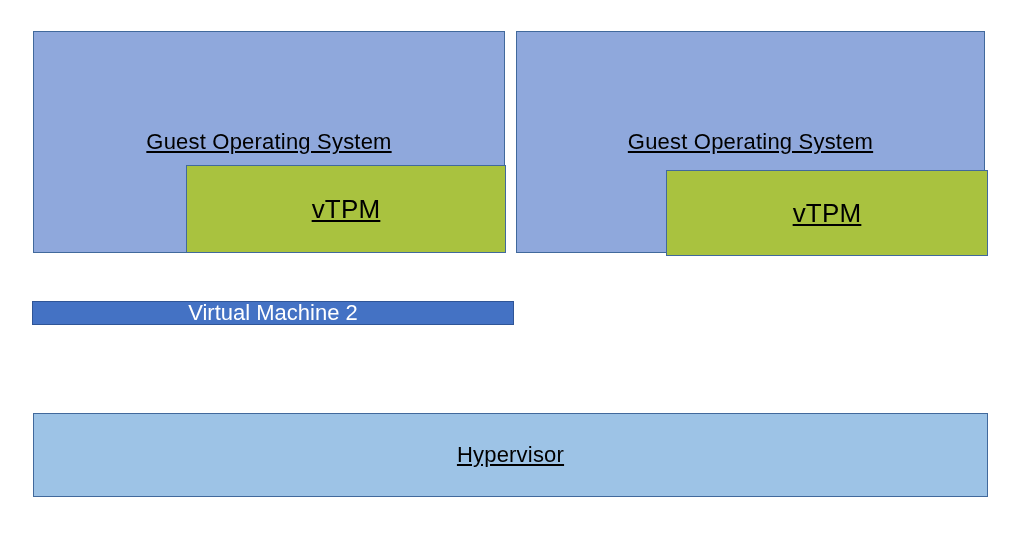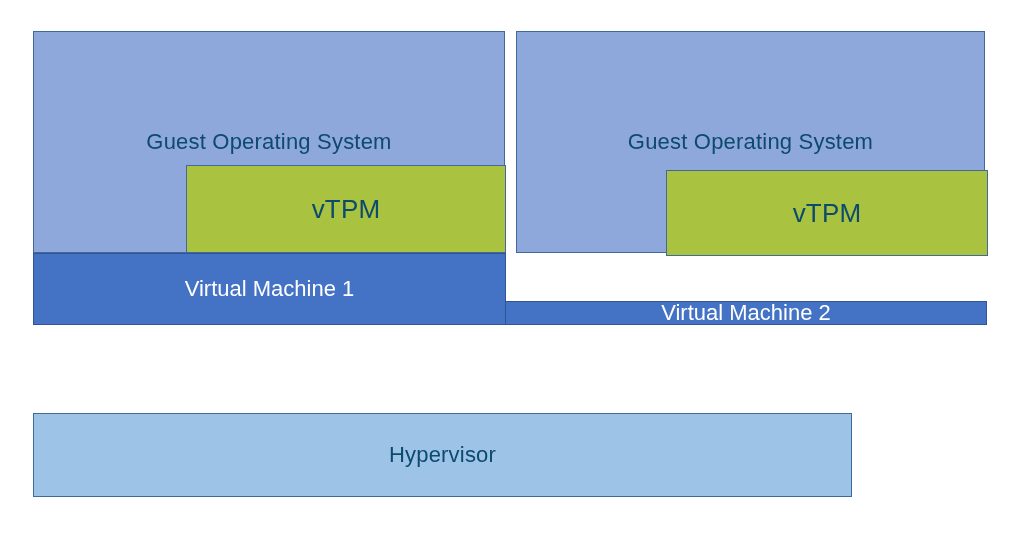--- a/index.html
+++ b/index.html
@@ -17,25 +17,26 @@
     height: 536px;
     background: #ffffff;
     overflow: hidden;
   }
   .block {
     position: absolute;
     box-sizing: border-box;
     display: flex;
     align-items: center;
     justify-content: center;
-    color: #0c4a6e;
+    color: #000000;
     font-weight: 400;
     letter-spacing: 0.2px;
     white-space: nowrap;
     user-select: none;
+    text-decoration: underline;
   }
   
   .guest-os {
     background: #8FA8DC;
     border: 1px solid #41699C;
     align-items: flex-start;
     justify-content: center;
   }
   .guest-os .label {
     margin-top: 99px;
@@ -93,21 +94,21 @@
     height: 85px;
     background: #A9C23F;
     border: 1px solid #6E8B2A;
     font-size: 22px;
   }
 
   
   #hypervisor-band {
     left: 33px;
     top: 413px;
-    width: 819px;
+    width: 955px;
     height: 84px;
     background: #9DC3E6;
     border: 1px solid #41699C;
     font-size: 22px;
   }
 </style>
 </head>
 <body>
 
 <div id="canvas">
@@ -122,20 +123,19 @@
 
   <div class="block vtpm" id="vtpm-left">
     <span class="label">vTPM</span>
   </div>
 
   <div class="block vtpm" id="vtpm-right">
     <span class="label">vTPM</span>
   </div>
 
   <div class="vm-band">
-    <div class="vm-cell" id="vm-cell-1">Virtual Machine 1</div>
     <div class="vm-cell" id="vm-cell-2">Virtual Machine 2</div>
   </div>
 
 
   <div class="block" id="hypervisor-band">Hypervisor</div>
 
 </div>
 
 </body></html>

